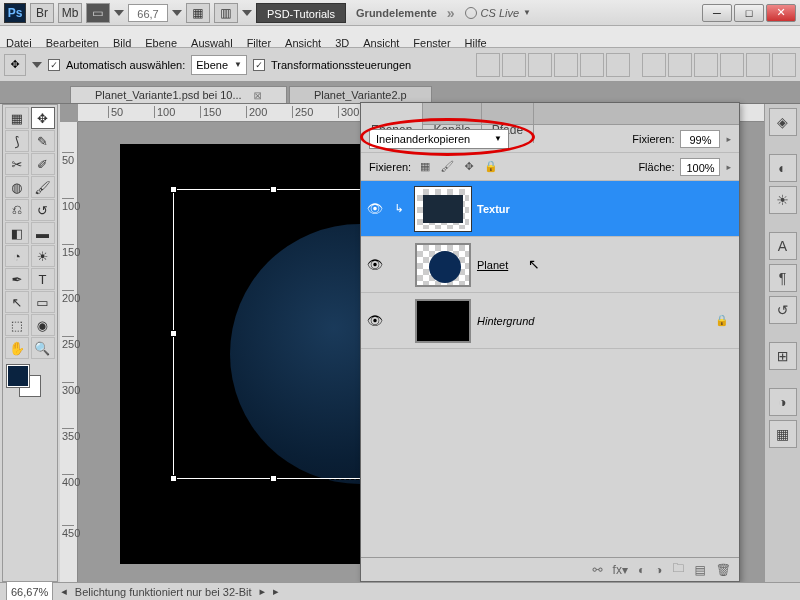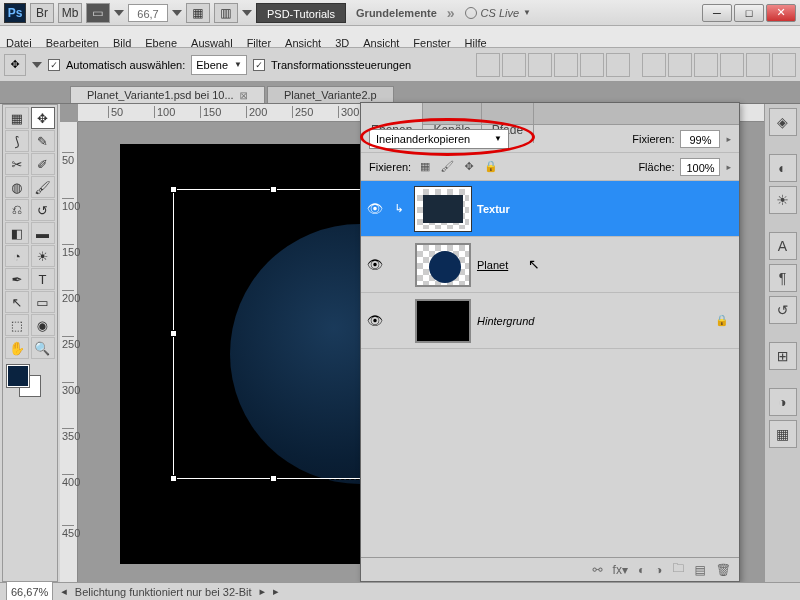--- a/index.html
+++ b/index.html
@@ -29,21 +29,21 @@
 .optbar { display:flex; height:34px; background:#d4d4d4; border-bottom:1px solid #999; align-items:center; padding:0 4px; gap:6px; }
 .move-icon { width:22px; height:22px; background:#d4d4d4; border:1px solid #aaa; display:flex; align-items:center; justify-content:center; }
 .checkbox { width:12px; height:12px; border:1px solid #666; background:#fff; display:inline-flex; align-items:center; justify-content:center; color:#333; font-size:9px; }
 .combo { height:20px; background:#fff; border:1px solid #999; padding:0 4px; display:flex; align-items:center; gap:6px; }
 .combo .caret { font-size:8px; color:#333; }
 .opt-group { display:flex; gap:2px; margin-left:auto; }
 .opt-btn { width:24px; height:24px; background:#d4d4d4; border:1px solid #aaa; }
 
 
 .tabsrow { height:22px; background:#9a9a9a; display:flex; align-items:flex-end; padding-left:70px; border-bottom:1px solid #777; }
-.doctab { background:#c8c8c8; border:1px solid #888; border-bottom:none; padding:2px 16px; margin-right:2px; display:flex; align-items:flex-end; gap:6px; font-size:10px; color:#333; }
+.doctab { background:#c8c8c8; border:1px solid #888; border-bottom:none; padding:2px 24px; margin-right:2px; display:flex; align-items:flex-end; gap:12px; font-size:10px; color:#333; }
 .doctab.active { background:#d8d8d8; }
 .doctab .x { color:#777; font-size:10px; }
 
 
 .mainarea { position:absolute; top:104px; left:0; right:0; bottom:18px; display:flex; }
 
 
 .tools { width:56px; background:#d4d4d4; border:1px solid #999; margin:0 2px; display:flex; flex-direction:column; padding:2px; }
 .toolgrid { display:grid; grid-template-columns:1fr 1fr; gap:1px; }
 .tool { width:24px; height:22px; background:#d4d4d4; border:1px solid #bbb; display:flex; align-items:center; justify-content:center; font-size:13px; color:#333; position:relative; }

